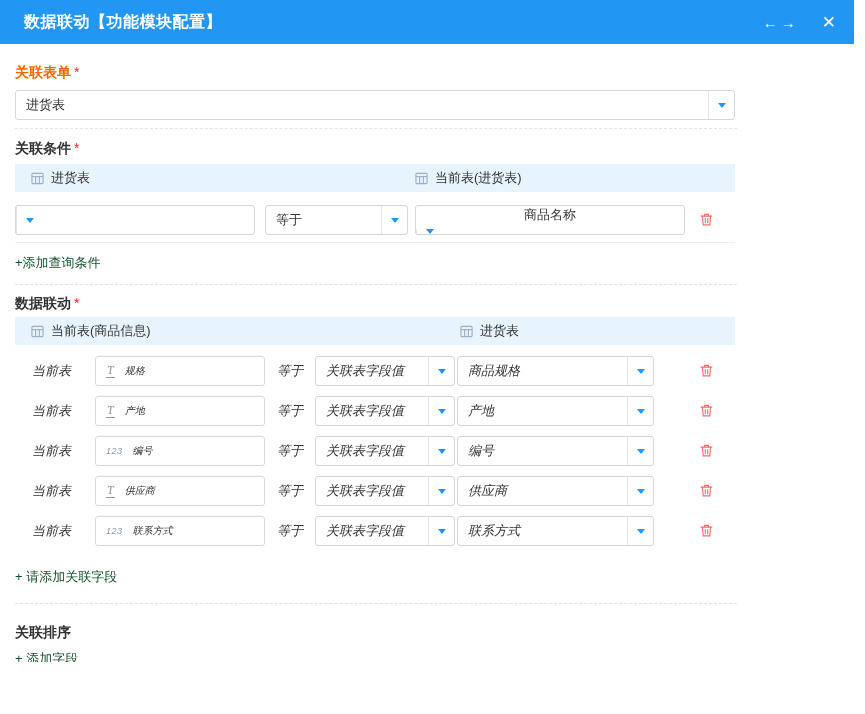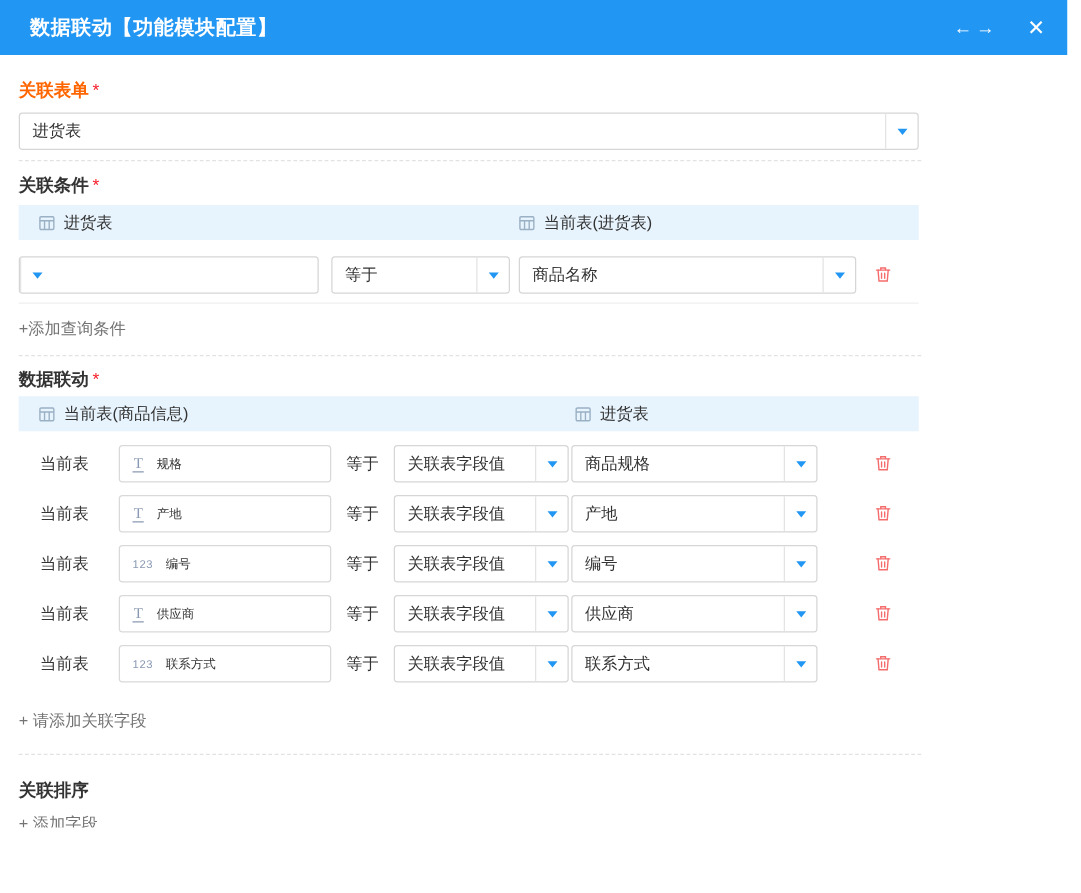--- a/index.html
+++ b/index.html
@@ -51,30 +51,30 @@
   .thead-cond { margin-top:9px; }
   .thead-cond .c2 { left:400px; }
   .thead-fields { margin-top:7px; }
   .thead-fields .c2 { left:445px; }
   .grid-icon { display:flex; align-items:center; }
 
   
   .cond-row { position:relative; width:720px; height:51px; border-bottom:1px solid #f0f0f0; }
   .pos-c1 { position:absolute; left:0;   top:13px; width:240px; }
   .pos-c2 { position:absolute; left:250px; top:13px; width:143px; }
-  .pos-c3 { position:absolute; left:400px; top:13px; width:270px; }
+  .pos-c3 { position:absolute; left:400px; top:13px; width:270px;flex-direction:column; }
   .cond-row .trash { position:absolute; left:684px; top:20px; }
 
-  .add-link { color:#737373; font-size:13px; line-height:16px; cursor:pointer; width:max-content; }
+  .add-link { color:#14532d; font-size:13px; line-height:16px; cursor:pointer; width:max-content; }
   .al1 { margin-top:12px; }
   .al2 { margin-top:18px; }
   .al3 { margin-top:12px; }
 
   
-  .f-rows { padding-top:6px; }
+  .f-rows { padding-top:6px;font-style:italic; }
   .f-row { position:relative; width:720px; height:40px; }
   .f-prefix { position:absolute; left:17px; top:0; line-height:40px; font-size:13px; color:#333; }
   .f-field { position:absolute; left:80px; top:5px; width:170px; height:30px;
              border:1px solid #d9d9d9; border-radius:3px; background:#fff;
              display:flex; align-items:center; gap:10px; padding:0 10px; cursor:pointer; }
   .f-name { font-size:10px; color:#333; white-space:nowrap; }
   .f-op { position:absolute; left:262px; top:0; line-height:40px; font-size:13px; color:#333; }
   .f-sel1 { position:absolute; left:300px; top:5px; width:140px; }
   .f-sel2 { position:absolute; left:442px; top:5px; width:197px; }
   .f-row .trash { position:absolute; left:684px; top:12px; }

